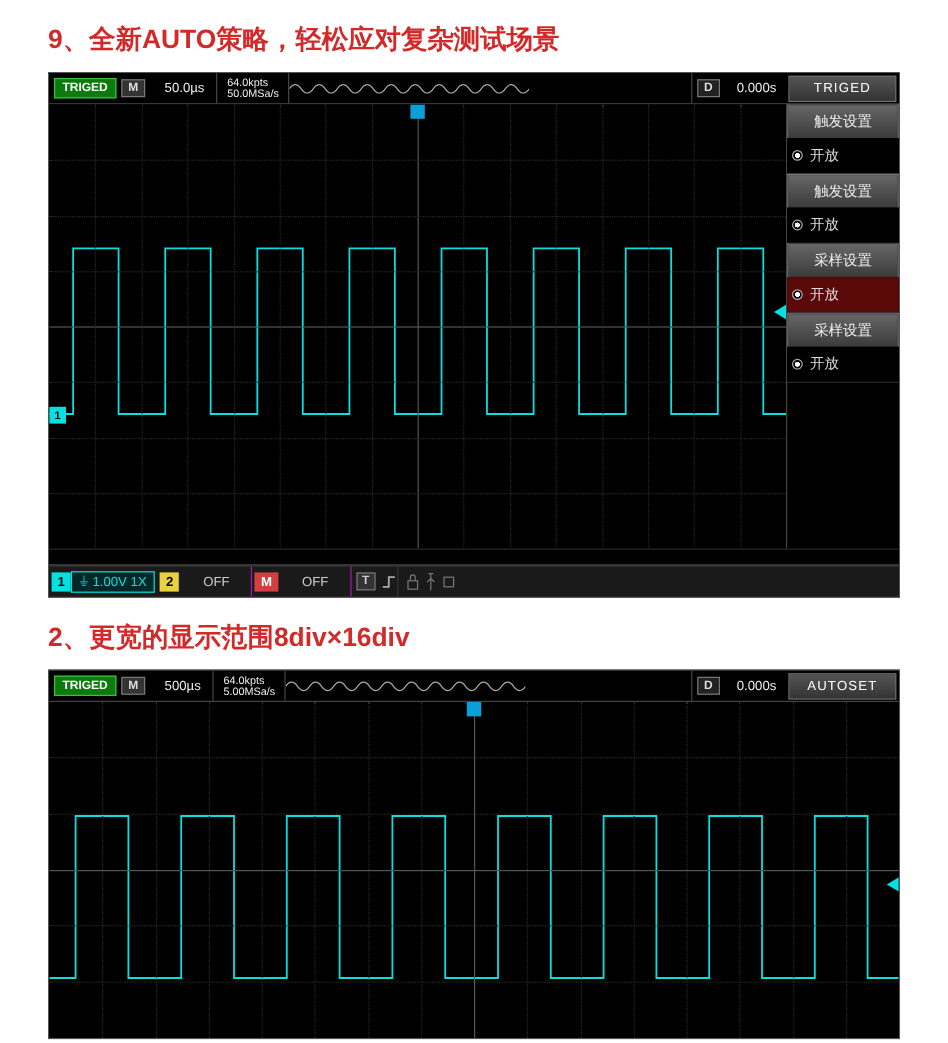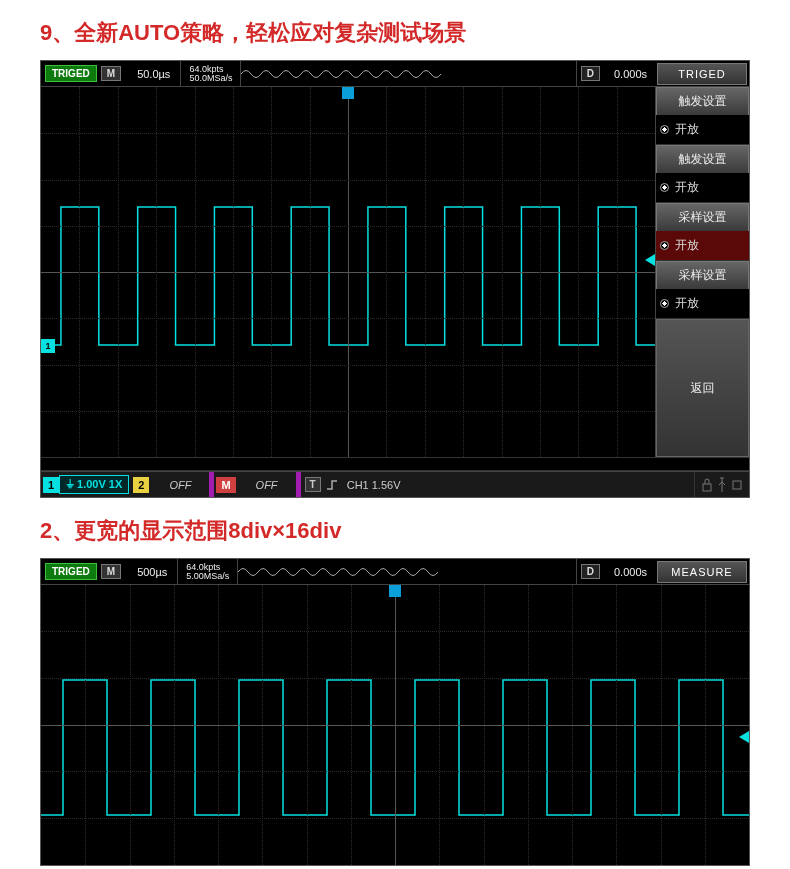--- a/index.html
+++ b/index.html
@@ -43,22 +43,22 @@
 
   
   .ruler { height: 14px; background: #000; border-top: 1px solid #333; border-bottom: 1px solid #333; }
 
   
   .bottombar { display: flex; align-items: center; height: 26px; background: #1a1a1a; font-size: 11px; color: #ccc; border-top: 1px solid #444; }
   .ch-chip { display: flex; align-items: center; margin: 2px; }
   .ch-num { background: #06e0e0; color: #000; font-weight: bold; padding: 2px 5px; font-size: 11px; }
   .ch-num.yellow { background: #e8d040; }
   .ch-num.red { background: #d04040; color: #fff; }
-  .ch-info { border: 1px solid #06e0e0; color: #06e0e0; padding: 2px 6px; font-size: 11px; background: #002828; font-weight: bold; }
-  .off-slot { padding: 0 18px; color: #ccc; border-right: 5px solid #a21caf; height: 100%; display: flex; align-items: center; font-style: italic; }
+  .ch-info { border: 1px solid #06e0e0; color: #06e0e0; padding: 2px 6px; font-size: 11px; background: #002828; }
+  .off-slot { padding: 0 18px; color: #ccc; border-right: 1px solid #a21caf; height: 100%; display: flex; align-items: center; }
   .t-chip { background: #333; border: 1px solid #777; padding: 1px 4px; margin: 0 4px; font-size: 10px; font-weight: bold; }
   .trig-info { padding: 0 8px; color: #ccc; flex: 1; }
   .usb-icons { padding: 0 6px; color: #777; display: flex; gap: 4px; align-items: center; border-left: 1px solid #333; height: 100%; }
 </style>
 </head>
 <body>
 
 <div class="heading">9、全新AUTO策略，轻松应对复杂测试场景</div>
 
 <div class="scope-wrap">
@@ -119,21 +119,20 @@
             <span>开放</span>
           </div>
       </div>
       <div class="side-item">
         <div class="side-header">采样设置</div>
         <div class="side-opt">
             <span class="radio on"></span>
             <span>开放</span>
           </div>
       </div>
-      <div class="side-return">返回</div>
     </div>
   </div>
 
   <div class="ruler"></div>
 
   <div class="bottombar">
     <div class="ch-chip">
       <span class="ch-num">1</span>
       <span class="ch-info">⏚ 1.00V 1X</span>
     </div>
@@ -142,21 +141,20 @@
     </div>
     <div class="off-slot">OFF</div>
     <div class="ch-chip">
       <span class="ch-num red">M</span>
     </div>
     <div class="off-slot">OFF</div>
     <span class="t-chip">T</span>
     <svg width="14" height="14">
         <path d="M2 11 L7 11 L7 3 L12 3" stroke="#aaa" stroke-width="1.5" fill="none"></path>
       </svg>
-    <span class="trig-info">CH1 1.56V</span>
     <div class="usb-icons">
       <svg width="12" height="16">
           <rect x="2" y="7" width="8" height="7" stroke="#777" fill="none"></rect>
           <path d="M4 7 V4 a2 2 0 0 1 4 0 V7" stroke="#777" fill="none"></path>
         </svg>
       <svg width="10" height="16">
           <path d="M5 1 L5 15 M5 5 L2 8 M5 5 L8 8 M3 1 L7 1" stroke="#777" fill="none"></path>
         </svg>
       <svg width="12" height="16">
           <rect x="2" y="4" width="8" height="8" stroke="#777" fill="none"></rect>
@@ -176,21 +174,21 @@
       <span>64.0kpts</span>
       <span>5.00MSa/s</span>
     </div>
     <div class="wiggle">
       <svg width="200" height="14" viewBox="0 0 200 14">
           <path d="M0 7 Q5 0 10 7 T20 7 T30 7 T40 7 T50 7 T60 7 T70 7 T80 7 T90 7 T100 7 T110 7 T120 7 T130 7 T140 7 T150 7 T160 7 T170 7 T180 7 T190 7 T200 7" stroke="#aaa" stroke-width="1" fill="none"></path>
         </svg>
     </div>
     <span class="dbox">D</span>
     <div class="topval" style="border:none">0.000s</div>
-    <div class="menu-btn">MEASURE</div>
+    <div class="menu-btn">AUTOSET</div>
   </div>
 
   <div class="main">
     <div class="plot short">
       <div class="grid-v axis-v" style="left:50%"></div>
       <div class="grid-h axis-h" style="top:50%"></div>
       <div class="grid-v" style="left:6.25%"></div><div class="grid-v" style="left:12.5%"></div><div class="grid-v" style="left:18.75%"></div><div class="grid-v" style="left:25%"></div><div class="grid-v" style="left:31.25%"></div><div class="grid-v" style="left:37.5%"></div><div class="grid-v" style="left:43.75%"></div><div class="grid-v" style="left:56.25%"></div><div class="grid-v" style="left:62.5%"></div><div class="grid-v" style="left:68.75%"></div><div class="grid-v" style="left:75%"></div><div class="grid-v" style="left:81.25%"></div><div class="grid-v" style="left:87.5%"></div><div class="grid-v" style="left:93.75%"></div>
       <div class="grid-h" style="top:16.6%"></div><div class="grid-h" style="top:33.3%"></div><div class="grid-h" style="top:66.6%"></div><div class="grid-h" style="top:83.3%"></div>
       <span class="trig-marker"></span>
       <span class="trig-arrow" style="top:52%"></span>

